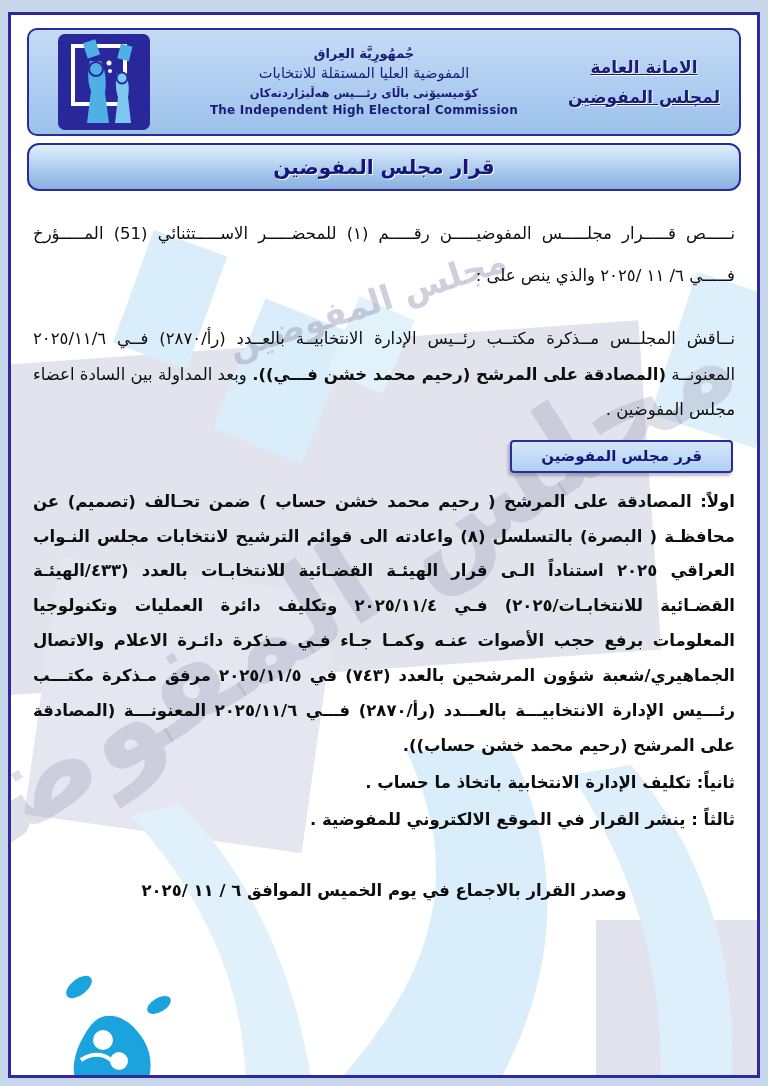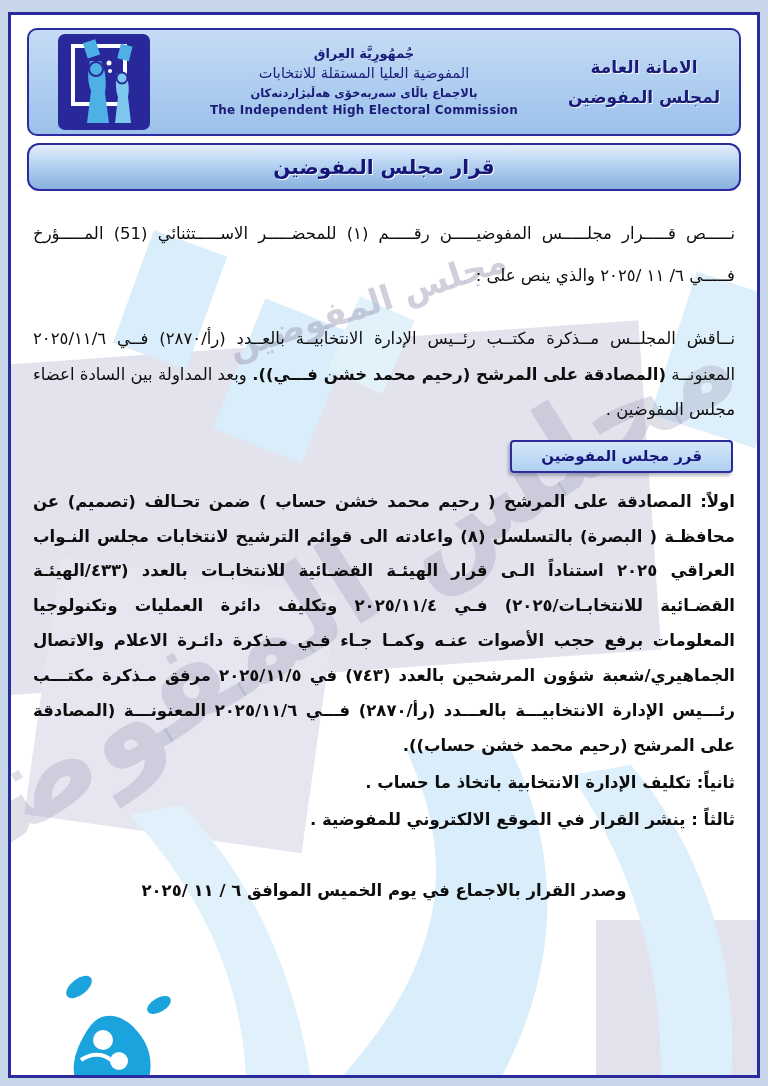--- a/index.html
+++ b/index.html
@@ -23,21 +23,21 @@
     display:flex;flex-direction:row-reverse;align-items:center;
   }
   .logo-wrap{width:150px;display:flex;justify-content:center;}
   .hdr-center{flex:1;text-align:center;color:#1b1b78;line-height:1.25;}
   .hdr-line1{font-size:13px;font-weight:bold;}
   .hdr-line2{font-size:14.5px;font-weight:normal;margin-top:2px;}
   .hdr-line3{font-size:11.5px;font-weight:bold;margin-top:4px;}
   .hdr-line4{font-size:12px;font-weight:bold;margin-top:3px;letter-spacing:.2px;}
   .hdr-right{
     width:190px;text-align:center;color:#1b1b78;font-weight:bold;font-size:17px;
-    text-shadow:1px 1px 0 rgba(255,255,255,.85);line-height:1.2;
+    text-shadow:1px 1px 0 rgba(255,255,255,.85);line-height:1.2;text-decoration:underline;
   }
   .hdr-right .rline{margin:9px 0;}
 
   
   .banner{
     position:absolute;left:16px;right:16px;top:128px;height:44px;
     border:2px solid #2b2b9e;border-radius:12px;
     background:linear-gradient(180deg,#e2effc 0%,#b5d2f1 45%,#88b1de 100%);
     display:flex;align-items:center;justify-content:center;
   }
@@ -101,21 +101,21 @@
   <div class="content">
 
     <div class="header-panel">
       <div class="hdr-right">
         <div class="rline">الامانة العامة</div>
         <div class="rline">لمجلس المفوضين</div>
       </div>
       <div class="hdr-center">
         <div class="hdr-line1" dir="rtl">جُمهُورِيَّة العِراق</div>
         <div class="hdr-line2" dir="rtl">المفوضية العليا المستقلة للانتخابات</div>
-        <div class="hdr-line3" dir="rtl">بالاجماع باڵاى سەربەخۆى ھەڵبژاردنەكان</div>
+        <div class="hdr-line3" dir="rtl">كۆميسيۆنى باڵاى رئـــيس ھەڵبژاردنەكان</div>
         <div class="hdr-line4" dir="ltr">The Independent High Electoral Commission</div>
       </div>
       <div class="logo-wrap">
         <svg width="94" height="98" viewBox="0 0 94 98">
           <rect x="1" y="1" width="92" height="96" rx="7" fill="#28289a"></rect>
           <rect x="16" y="13" width="52" height="58" fill="none" stroke="#ffffff" stroke-width="4"></rect>
           <rect x="28" y="8" width="13" height="16" fill="#4fb0e6" transform="rotate(-18 34 16)"></rect>
           <rect x="62" y="12" width="12" height="15" fill="#4fb0e6" transform="rotate(14 68 19)"></rect>
           <path d="M33 28 C 30 40 31 50 34 58 L 30 90 L 52 90 L 48 60 C 50 48 48 36 44 28 Z" fill="#4fb0e6"></path>
           <circle cx="39" cy="36" r="7" fill="#4fb0e6" stroke="#28289a" stroke-width="2"></circle>

